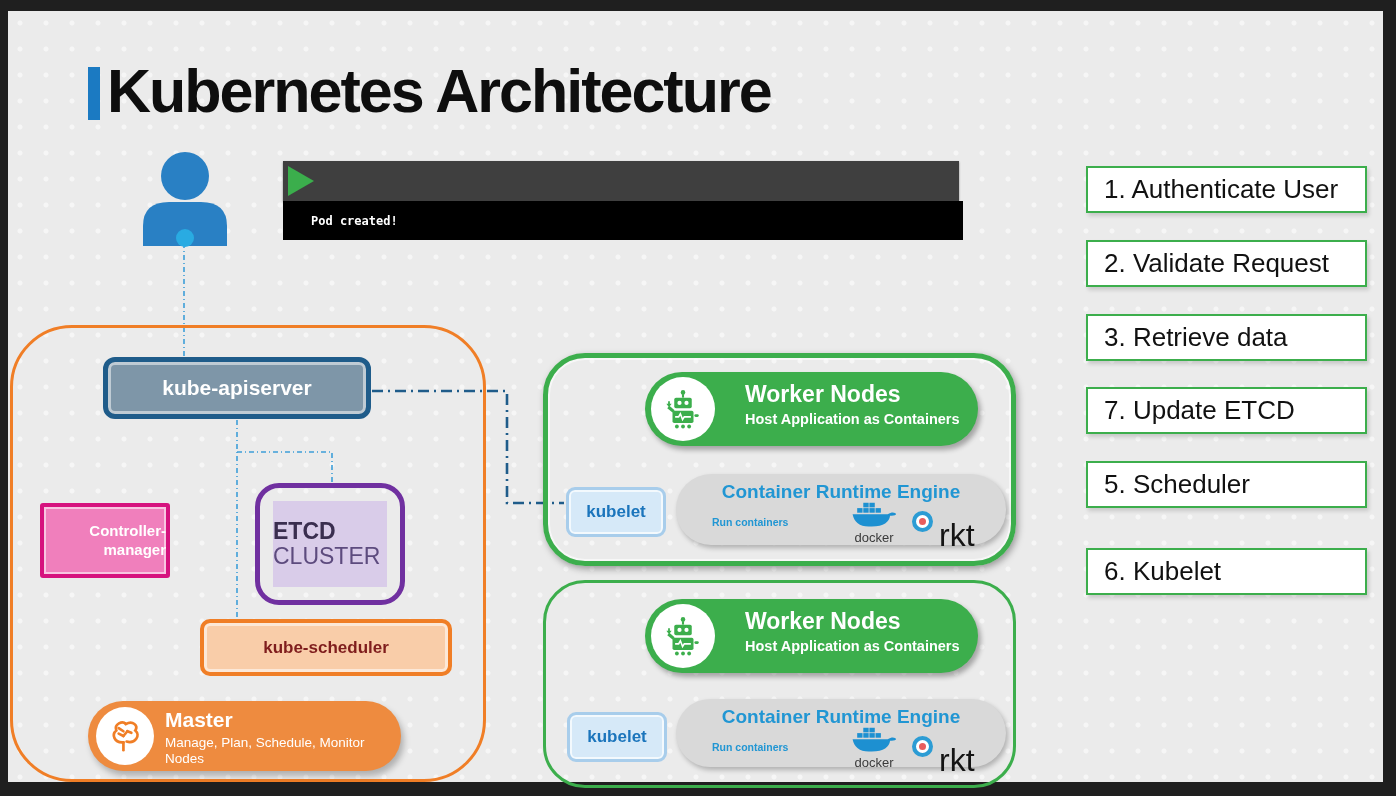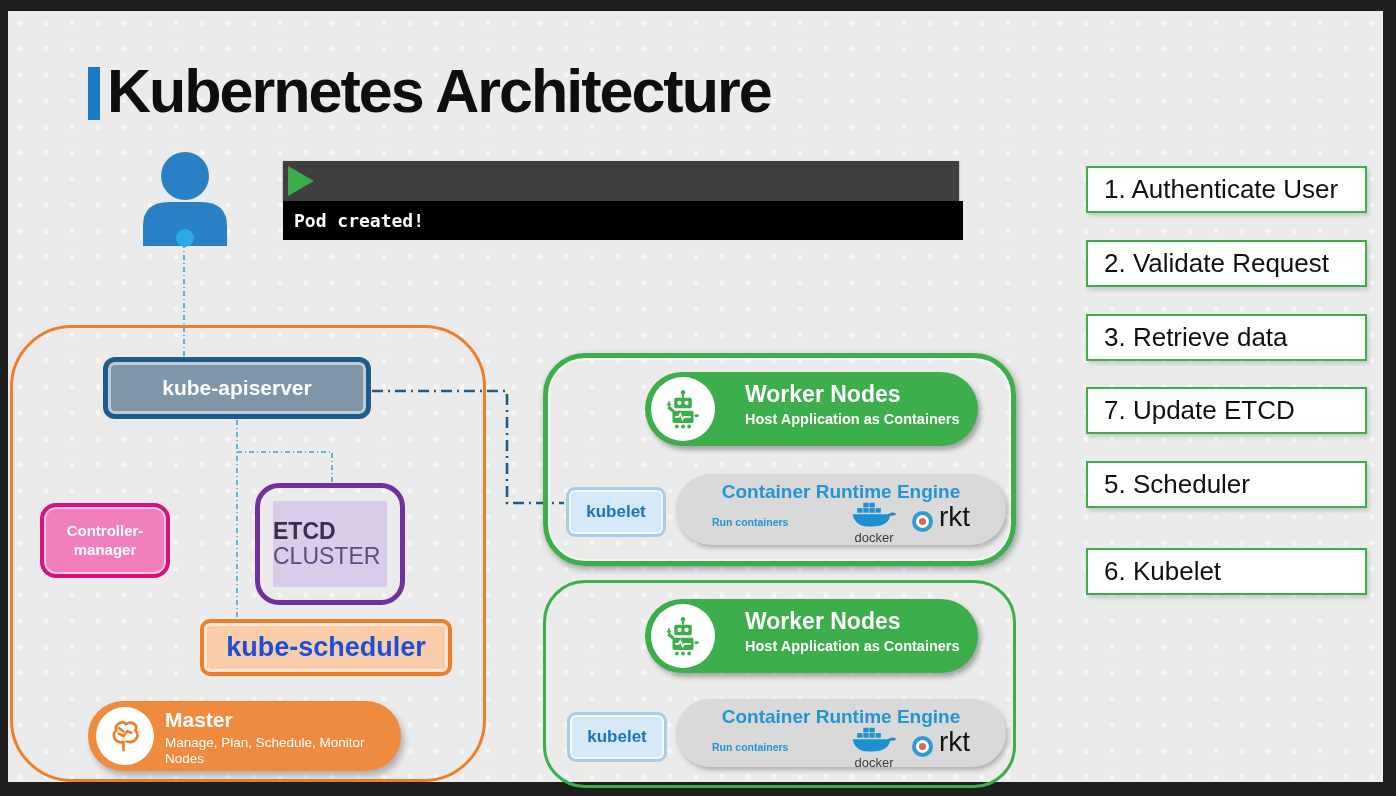--- a/index.html
+++ b/index.html
@@ -34,22 +34,22 @@
     font-family:"DejaVu Sans Mono", monospace; font-weight:bold; font-size:16px;
     box-shadow:0 1px 2px rgba(0,0,0,.4);
   }
   .term-play {
     width:0; height:0; margin-left:5px;
     border-left:26px solid #3bae4c; border-top:15px solid transparent; border-bottom:15px solid transparent;
   }
   .term-cmd-text { margin-left:18px; white-space:nowrap; }
   .term-out {
     left:283px; top:201px; width:680px; height:39px; background:#000;
-    display:flex; align-items:center; color:#fff; padding-left:11px;
-    font-family:"DejaVu Sans Mono", monospace; font-weight:bold; font-size:18px;
+    display:flex; align-items:center; color:#fff; padding-left:28px;
+    font-family:"DejaVu Sans Mono", monospace; font-weight:bold; font-size:12px;
   }
 
   
   .step-box {
     left:1086px; width:281px; height:47px; background:#fff;
     border:2px solid #3cae4c; box-shadow:2px 3px 4px rgba(0,0,0,.15);
     display:flex; align-items:center; padding-left:16px;
     font-size:26px; color:#111; white-space:nowrap;
   }
 
@@ -60,42 +60,42 @@
   }
   .apiserver {
     left:103px; top:357px; width:268px; height:62px;
     background:#7e96a8; border:5px solid #1f5c8a; border-radius:12px;
     box-shadow:inset 0 0 0 3px rgba(255,255,255,.5);
     display:flex; align-items:center; justify-content:center;
     color:#fff; font-weight:bold; font-size:21px;
   }
   .controller {
     left:40px; top:503px; width:130px; height:75px;
-    background:#f07fbc; border:4px solid #d6127e; border-radius:16px;
+    background:#f07fbc; border:4px solid #d6127e; border-radius:3px;
     box-shadow:inset 0 0 0 2px rgba(255,255,255,.55);
-    display:flex; align-items:center; justify-content:center; text-align:center;
+    display:flex; align-items:center; justify-content:center; text-align:right;
     color:#fff; font-weight:bold; font-size:15px; line-height:1.25;
   }
   .etcd-outer {
     left:255px; top:483px; width:150px; height:122px;
     border:5px solid #7030a0; border-radius:24px;
   }
   .etcd-inner {
     left:273px; top:501px; width:114px; height:86px; background:#d9cce9;
     display:flex; flex-direction:column; align-items:flex-start; justify-content:center;
     line-height:1.1;
   }
   .etcd-l1 { font-weight:bold; font-size:23px; color:#3a2e4f; }
   .etcd-l2 { font-weight:normal; font-size:23px; color:#5d4b7e; }
   .scheduler {
     left:200px; top:619px; width:252px; height:57px;
     background:#f9cda9; border:4px solid #f07e26; border-radius:10px;
     box-shadow:inset 0 0 0 3px rgba(255,255,255,.55);
     display:flex; align-items:center; justify-content:center;
-    color:#1d4ed8; font-weight:bold; font-size:27px;
+    color:#7f1d1d; font-weight:bold; font-size:17px;
   }
   .master-pill {
     left:88px; top:701px; width:313px; height:70px; border-radius:35px;
     background:#ee8b3f; box-shadow:3px 5px 6px rgba(0,0,0,.25);
   }
   .master-circle {
     left:96px; top:707px; width:58px; height:58px; border-radius:50%;
     background:#fff; display:flex; align-items:center; justify-content:center;
   }
   .master-title { left:165px; top:708px; color:#fff; font-weight:bold; font-size:21px; }
@@ -141,21 +141,21 @@
     color:#2196d3; font-weight:bold; font-size:10.5px;
   }
   .docker-wrap { position:absolute; left:168px; top:28px; width:60px; text-align:center; }
   .docker-label { font-size:13px; color:#3a3a3a; margin-top:-2px; }
   .rkt-icon {
     position:absolute; left:236px; top:37px; width:21px; height:21px; border-radius:50%;
     border:4px solid #2c9cd4; background:#fff;
     display:flex; align-items:center; justify-content:center;
   }
   .rkt-dot { width:7px; height:7px; border-radius:50%; background:#e85d5d; }
-  .rkt-text { position:absolute; left:263px; top:27px; font-size:28px; color:#141414; }
+  .rkt-text { position:absolute; left:263px; top:43px; font-size:32px; color:#141414; }
 
   svg.lines { position:absolute; left:0; top:0; pointer-events:none; }
 </style>
 </head>
 <body>
 
 <div class="slide abs"></div>
 
 <svg class="lines" width="1396" height="796">
   <path d="M184,243 V357" fill="none" stroke="#3e9fd9" stroke-width="1.6" stroke-dasharray="5,3,1,3"></path>

